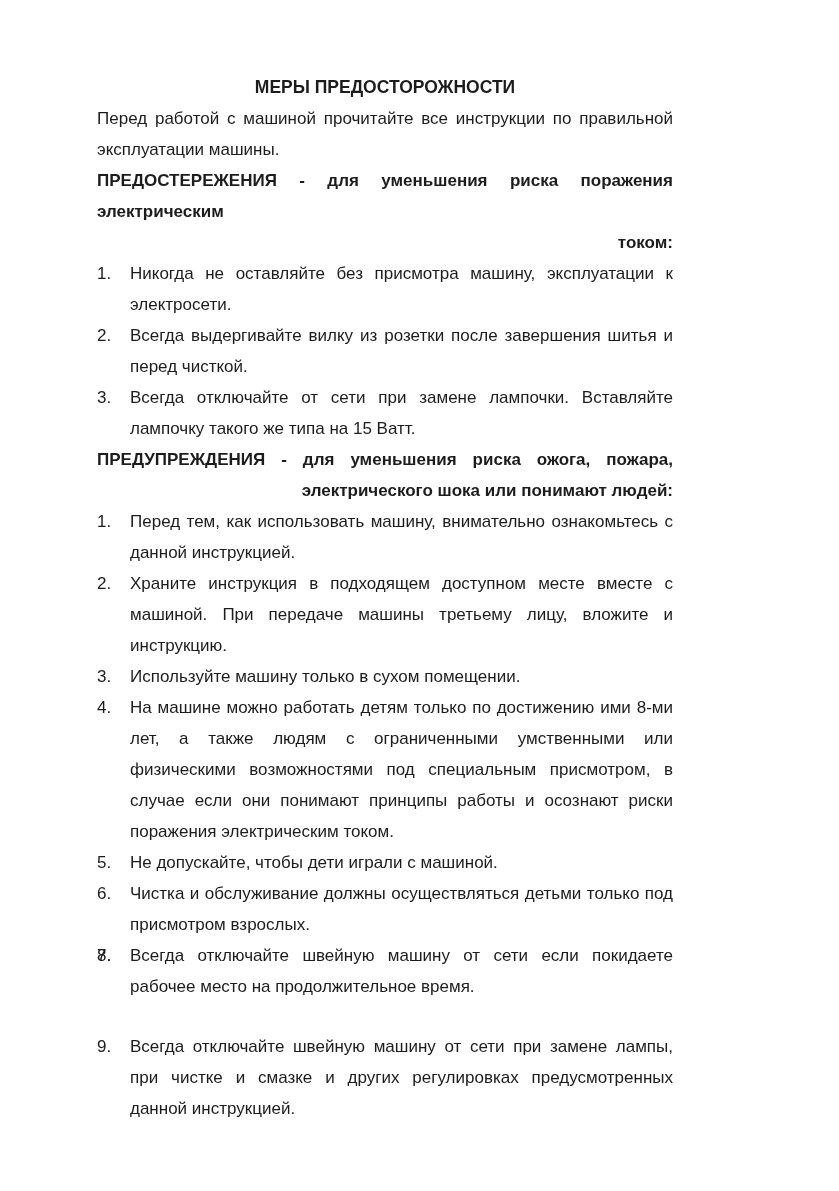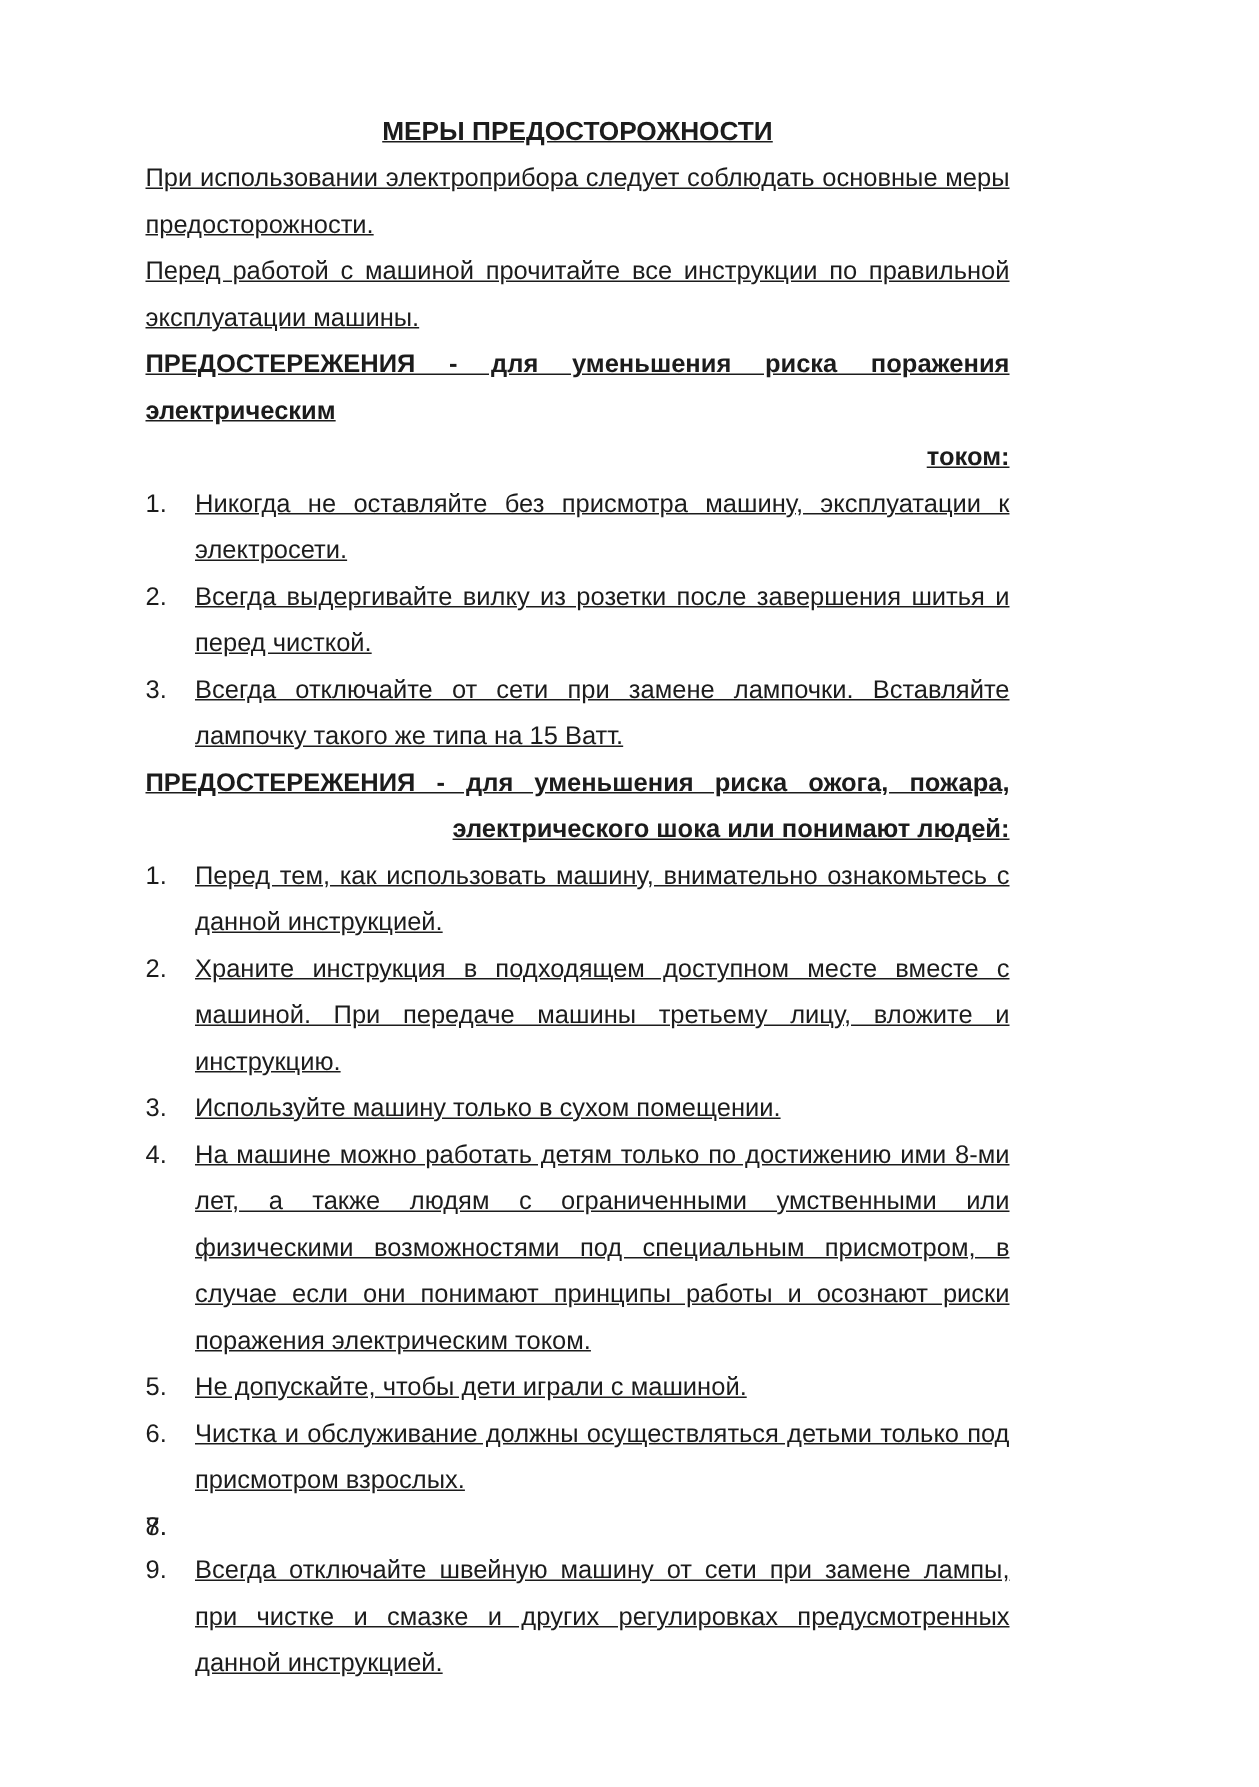--- a/index.html
+++ b/index.html
@@ -12,21 +12,20 @@
     width: 742px;
     height: 1191px;
     box-sizing: border-box;
     background: #ffffff;
     color: #1c1c1c;
     font-family: "Liberation Sans", "DejaVu Sans", sans-serif;
     font-size: 17px;
     line-height: 31px;
     padding: 72px 69px 0 97px;
     overflow: hidden;
-    text-decoration: underline;
   }
   .title {
     margin: 0;
     font-size: 17.5px;
     font-weight: bold;
     text-align: center;
     line-height: 31px;
   }
   .para {
     margin: 0;
@@ -65,21 +64,20 @@
     margin-top: 29px;
   }
 </style>
 </head>
 <body>
 
 <div class="page">
 
   <h1 class="title">МЕРЫ ПРЕДОСТОРОЖНОСТИ</h1>
 
-  <p class="para">При использовании электроприбора следует соблюдать основные меры предосторожности.</p>
   <p class="para">Перед работой с машиной прочитайте все инструкции по правильной эксплуатации машины.</p>
 
   <div class="heading">
     <span class="hline1">ПРЕДОСТЕРЕЖЕНИЯ - для уменьшения риска поражения электрическим</span>
     <span class="hline2 indent">током:</span>
   </div>
 
   <div class="list">
     <div class="li">
       <span class="num">1.</span>
@@ -89,21 +87,21 @@
       <span class="num">2.</span>
       <span class="txt">Всегда выдергивайте вилку из розетки после завершения шитья и перед чисткой.</span>
     </div>
     <div class="li">
       <span class="num">3.</span>
       <span class="txt">Всегда отключайте от сети при замене лампочки. Вставляйте лампочку такого же типа на 15 Ватт.</span>
     </div>
   </div>
 
   <div class="heading">
-    <span class="hline1">ПРЕДОСТЕРЕЖЕНИЯ - для уменьшения риска ожога, пожара,</span>
+    <span class="hline1">ПРЕДУПРЕЖДЕНИЯ - для уменьшения риска ожога, пожара,</span>
     <span class="hline2">электрического шока или понимают людей:</span>
   </div>
 
   <div class="list">
     <div class="li">
       <span class="num">1.</span>
       <span class="txt">Перед тем, как использовать машину, внимательно ознакомьтесь с данной инструкцией.</span>
     </div>
     <div class="li">
       <span class="num">2.</span>
@@ -123,20 +121,21 @@
     </div>
     <div class="li">
       <span class="num">6.</span>
       <span class="txt">Чистка и обслуживание должны осуществляться детьми только под присмотром взрослых.</span>
     </div>
     <div class="li">
       <span class="num">7.</span>
     </div>
     <div class="li">
       <span class="num">8.</span>
+      <span class="txt">Всегда отключайте швейную машину от сети если покидаете рабочее место на продолжительное время.</span>
     </div>
     <div class="li gap-before">
       <span class="num">9.</span>
       <span class="txt">Всегда отключайте швейную машину от сети при замене лампы, при чистке и смазке и других регулировках предусмотренных данной инструкцией.</span>
     </div>
   </div>
 
 </div>
 
 </body></html>

